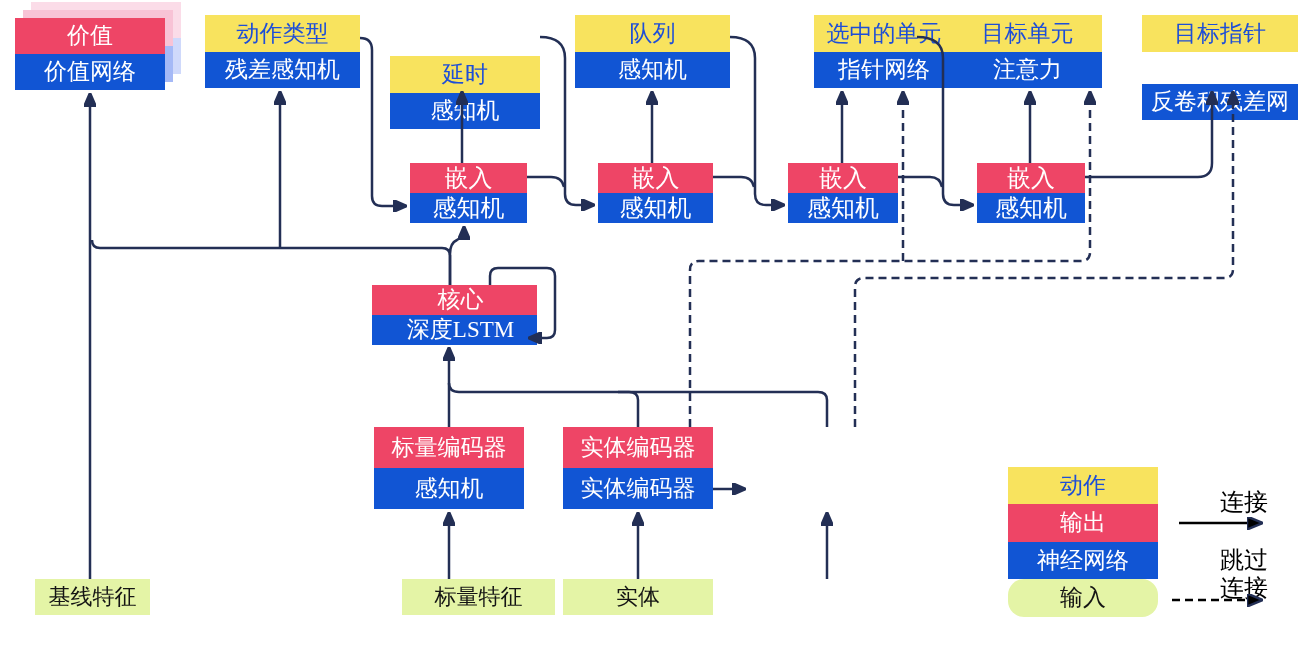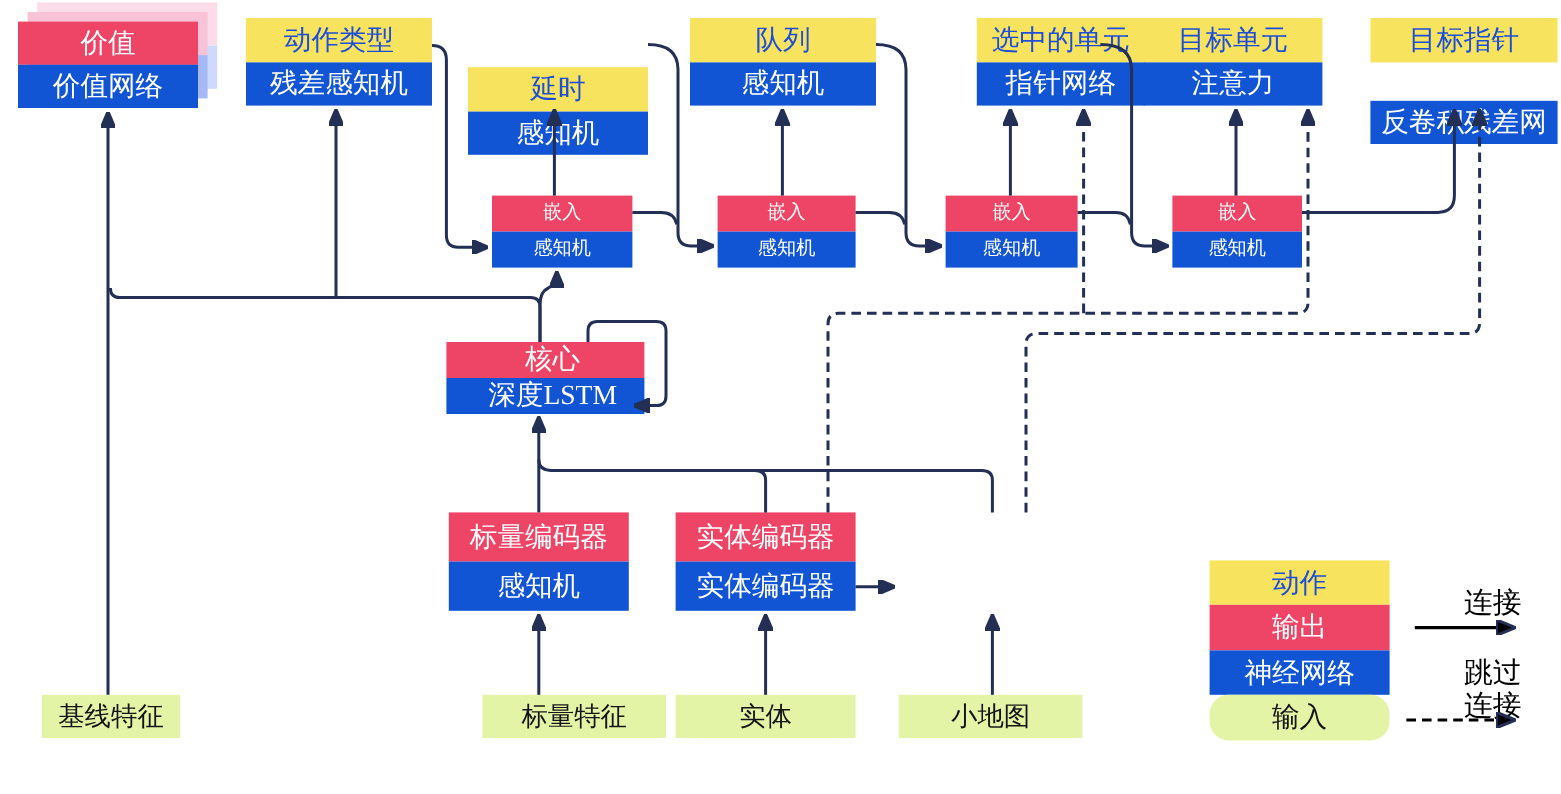--- a/index.html
+++ b/index.html
@@ -7,21 +7,21 @@
           font-family:"Liberation Serif","DejaVu Serif",serif;}
   .node{position:absolute;display:flex;flex-direction:column;}
   .row{width:100%;text-align:center;overflow:hidden;white-space:nowrap;}
   .row.action  {background:var(--action);color:#1d4ed8;}
   .row.output  {background:var(--output);color:#ffffff;}
   .row.network {background:var(--network);color:#ffffff;}
   .row.input   {background:var(--input);color:#141414;}
   .head .row{height:37px;line-height:37px;font-size:23px;}
   .head .row:last-child{height:36px;line-height:36px;}
   .value-box .row{height:36px;line-height:36px;}
-  .embed .row{height:30px;line-height:30px;font-size:16px;}
+  .embed .row{height:30px;line-height:30px;font-size:24px;}
   .core .row{height:30px;line-height:30px;font-size:23px;padding-left:12px;}
   .encoder .row{height:41px;line-height:41px;font-size:23px;}
   .input-node{position:absolute;height:36px;line-height:36px;text-align:center;
               background:var(--input);color:#141414;font-size:22px;}
   .stack-shadow{position:absolute;display:flex;flex-direction:column;}
   .stack-shadow .srow{height:36px;width:100%;}
   .legend-label{position:absolute;text-align:right;font-size:24px;color:#000;}
   .legend .row{font-size:23px;}
   svg.edges{position:absolute;left:0;top:0;z-index:5;}
   svg.edges path{fill:none;stroke:var(--line);stroke-width:2.5;stroke-linejoin:round;}
@@ -100,21 +100,20 @@
     <div class="row network">感知机</div>
   </div>
   <div class="node encoder" style="left:563px;top:427px;width:150px;">
     <div class="row output">实体编码器</div>
     <div class="row network">实体编码器</div>
   </div>
 
   <div class="input-node" style="left:35px;top:579px;width:115px;">基线特征</div>
   <div class="input-node" style="left:371px;top:579px;width:153px;margin-left:31px;">标量特征</div>
   <div class="input-node" style="left:563px;top:579px;width:150px;">实体</div>
-  <div class="input-node" style="left:749px;top:579px;width:153px;">小地图</div>
 
   <div class="node legend" style="left:1008px;top:467px;width:150px;">
     <div class="row action" style="height:37px;line-height:37px;">动作</div>
     <div class="row output" style="height:38px;line-height:38px;">输出</div>
     <div class="row network" style="height:37px;line-height:37px;">神经网络</div>
     <div class="row input" style="height:38px;line-height:38px;border-radius:16px;">输入</div>
   </div>
   <div class="legend-label" style="left:1180px;top:486px;width:88px;">连接</div>
   <div class="legend-label" style="left:1180px;top:544px;width:88px;">跳过</div>
   <div class="legend-label" style="left:1180px;top:572px;width:88px;">连接</div>

